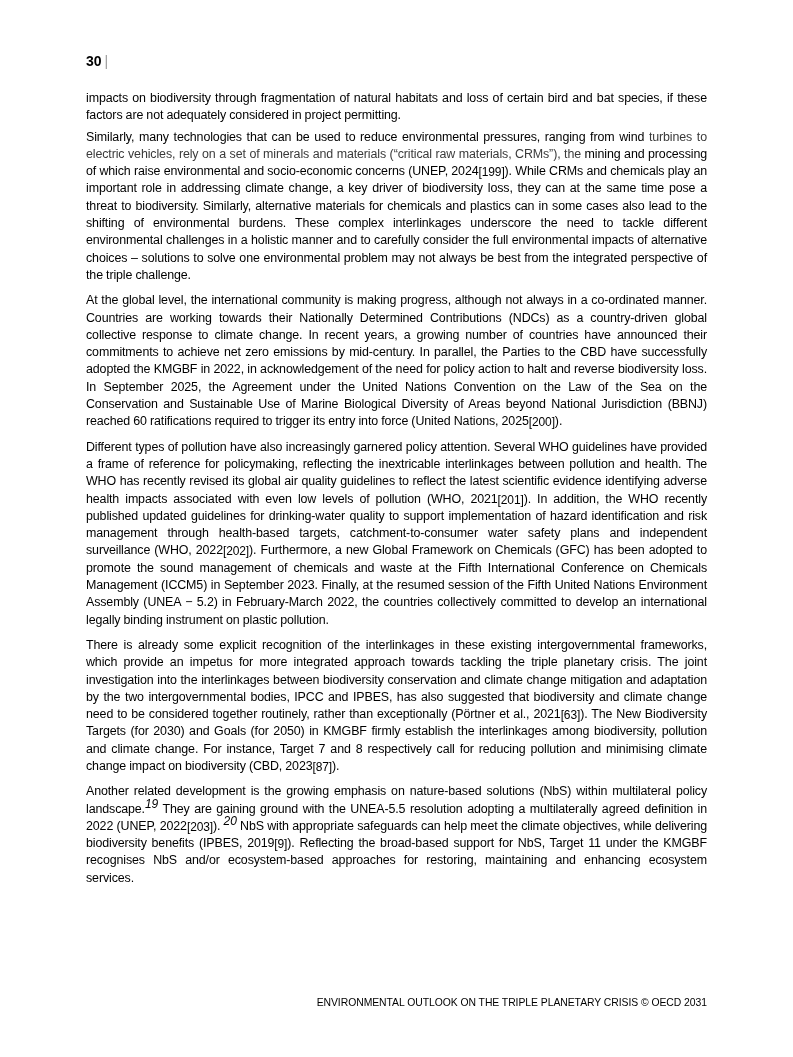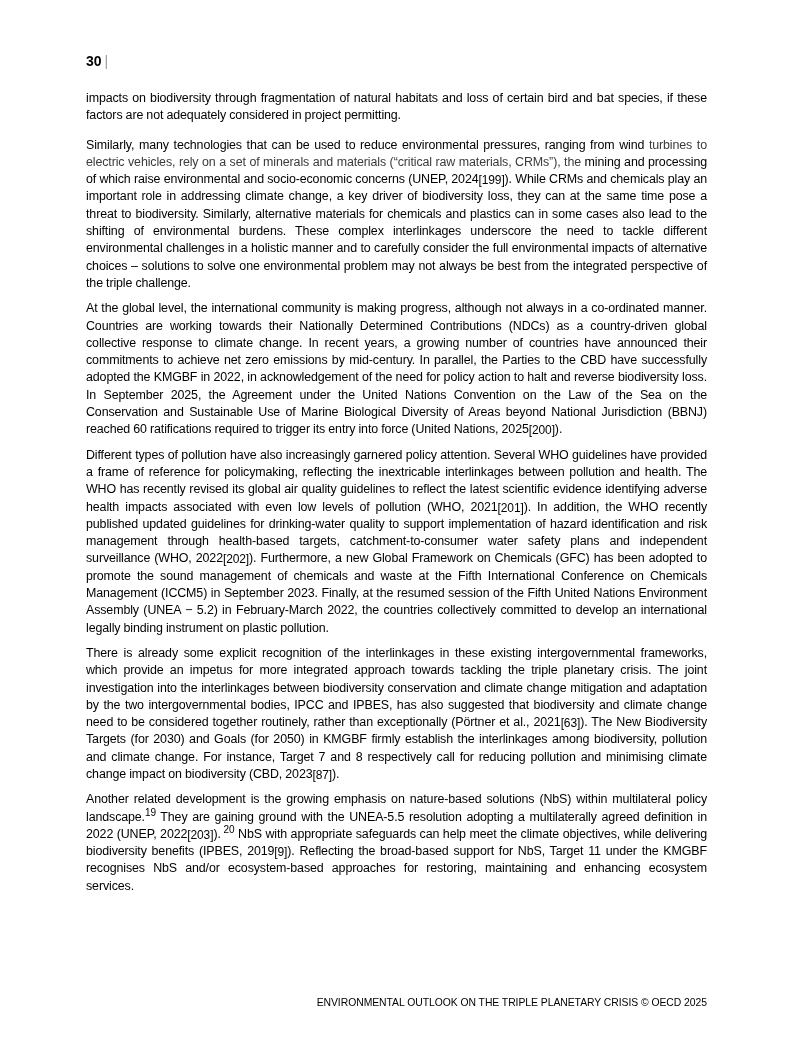--- a/index.html
+++ b/index.html
@@ -37,30 +37,31 @@
     }
     .para {
       margin: 0 0 8px 0;
       font-size: 12.45px;
       line-height: 17.3px;
       text-align: justify;
       letter-spacing: -0.12px;
       word-spacing: -0.2px;
       color: #000;
     }
-    .para.p1 { margin-bottom: 12px; }
+    .para.p1 { margin-bottom: 4px; }
     .ref {
       font-size: 12px;
       vertical-align: -1px;
       line-height: 0;
     }
     .fn {
-      font-size: 10px;
+      font-size: 12px;
       vertical-align: super;
       line-height: 0;
+      font-style: italic;
     }
     .grey { color: #3a3a3a; }
     .footer {
       position: absolute;
       right: 86px;
       top: 997px;
       font-size: 10.4px;
       line-height: 12px;
       letter-spacing: -0.05px;
       color: #000;
@@ -75,13 +76,13 @@
 
 <div class="body-text">
   <p class="para p1"><span>impacts on biodiversity through fragmentation of natural habitats and loss of certain bird and bat species, if these factors are not adequately considered in project permitting.</span></p>
   <p class="para"><span>Similarly, many technologies that can be used to reduce environmental pressures, ranging from wind </span><span class="grey">turbines to electric vehicles, rely on a set of minerals and materials (“critical raw materials, CRMs”), the</span><span> mining and processing of which raise environmental and socio-economic concerns (UNEP, 2024</span><span class="ref">[199]</span><span>). While CRMs and chemicals play an important role in addressing climate change, a key driver of biodiversity loss, they can at the same time pose a threat to biodiversity. Similarly, alternative materials for chemicals and plastics can in some cases also lead to the shifting of environmental burdens. These complex interlinkages underscore the need to tackle different environmental challenges in a holistic manner and to carefully consider the full environmental impacts of alternative choices – solutions to solve one environmental problem may not always be best from the integrated perspective of the triple challenge.</span></p>
   <p class="para"><span>At the global level, the international community is making progress, although not always in a co-ordinated manner. Countries are working towards their Nationally Determined Contributions (NDCs) as a country-driven global collective response to climate change. In recent years, a growing number of countries have announced their commitments to achieve net zero emissions by mid-century. In parallel, the Parties to the CBD have successfully adopted the KMGBF in 2022, in acknowledgement of the need for policy action to halt and reverse biodiversity loss. In September 2025, the Agreement under the United Nations Convention on the Law of the Sea on the Conservation and Sustainable Use of Marine Biological Diversity of Areas beyond National Jurisdiction (BBNJ) reached 60 ratifications required to trigger its entry into force (United Nations, 2025</span><span class="ref">[200]</span><span>).</span></p>
   <p class="para"><span>Different types of pollution have also increasingly garnered policy attention. Several WHO guidelines have provided a frame of reference for policymaking, reflecting the inextricable interlinkages between pollution and health. The WHO has recently revised its global air quality guidelines to reflect the latest scientific evidence identifying adverse health impacts associated with even low levels of pollution (WHO, 2021</span><span class="ref">[201]</span><span>). In addition, the WHO recently published updated guidelines for drinking-water quality to support implementation of hazard identification and risk management through health-based targets, catchment-to-consumer water safety plans and independent surveillance (WHO, 2022</span><span class="ref">[202]</span><span>). Furthermore, a new Global Framework on Chemicals (GFC) has been adopted to promote the sound management of chemicals and waste at the Fifth International Conference on Chemicals Management (ICCM5) in September 2023. Finally, at the resumed session of the Fifth United Nations Environment Assembly (UNEA − 5.2) in February-March 2022, the countries collectively committed to develop an international legally binding instrument on plastic pollution.</span></p>
   <p class="para"><span>There is already some explicit recognition of the interlinkages in these existing intergovernmental frameworks, which provide an impetus for more integrated approach towards tackling the triple planetary crisis. The joint investigation into the interlinkages between biodiversity conservation and climate change mitigation and adaptation by the two intergovernmental bodies, IPCC and IPBES, has also suggested that biodiversity and climate change need to be considered together routinely, rather than exceptionally (Pörtner et al., 2021</span><span class="ref">[63]</span><span>). The New Biodiversity Targets (for 2030) and Goals (for 2050) in KMGBF firmly establish the interlinkages among biodiversity, pollution and climate change. For instance, Target 7 and 8 respectively call for reducing pollution and minimising climate change impact on biodiversity (CBD, 2023</span><span class="ref">[87]</span><span>).</span></p>
   <p class="para"><span>Another related development is the growing emphasis on nature-based solutions (NbS) within multilateral policy landscape.</span><span class="fn">19</span><span> They are gaining ground with the UNEA-5.5 resolution adopting a multilaterally agreed definition in 2022 (UNEP, 2022</span><span class="ref">[203]</span><span>).</span><span class="fn"> 20</span><span> NbS with appropriate safeguards can help meet the climate objectives, while delivering biodiversity benefits (IPBES, 2019</span><span class="ref">[9]</span><span>). Reflecting the broad-based support for NbS, Target 11 under the KMGBF recognises NbS and/or ecosystem-based approaches for restoring, maintaining and enhancing ecosystem services.</span></p>
 </div>
 
-<div class="footer">ENVIRONMENTAL OUTLOOK ON THE TRIPLE PLANETARY CRISIS © OECD 2025</div>
+<div class="footer">ENVIRONMENTAL OUTLOOK ON THE TRIPLE PLANETARY CRISIS © OECD 2031</div>
 
 </body></html>

